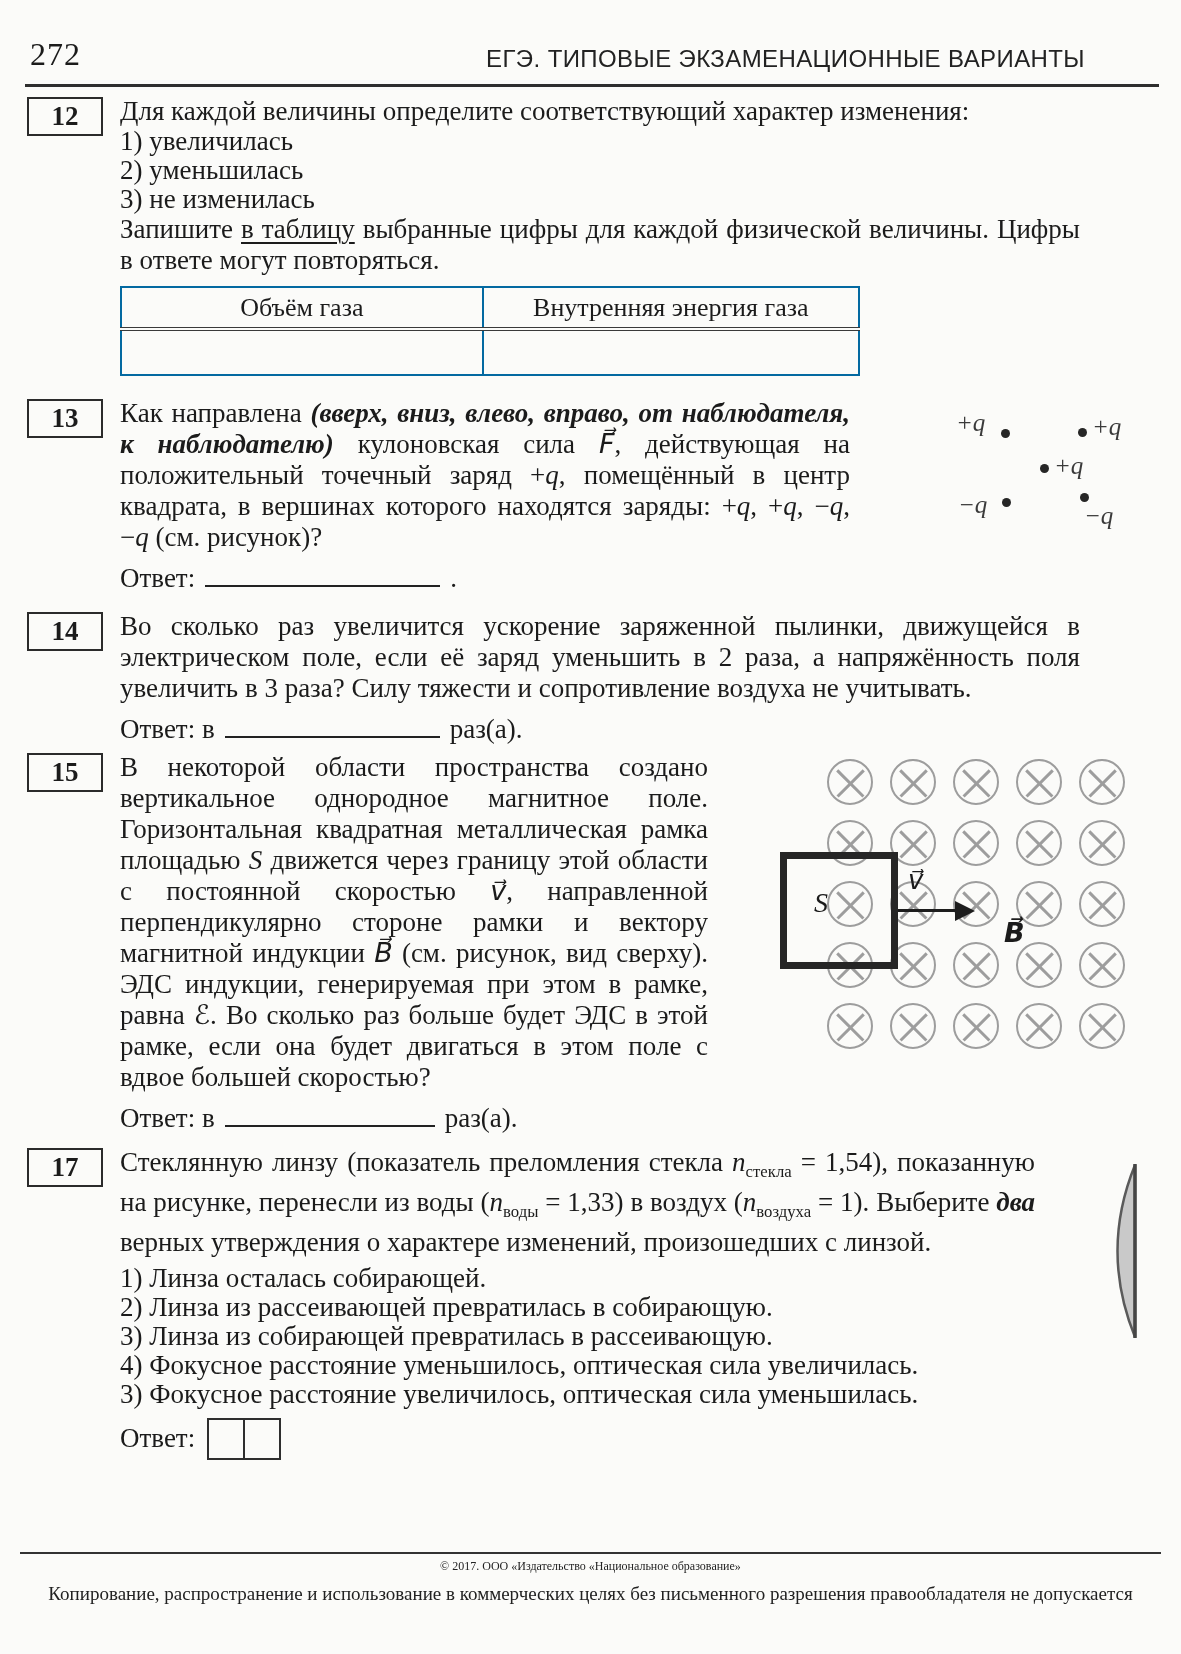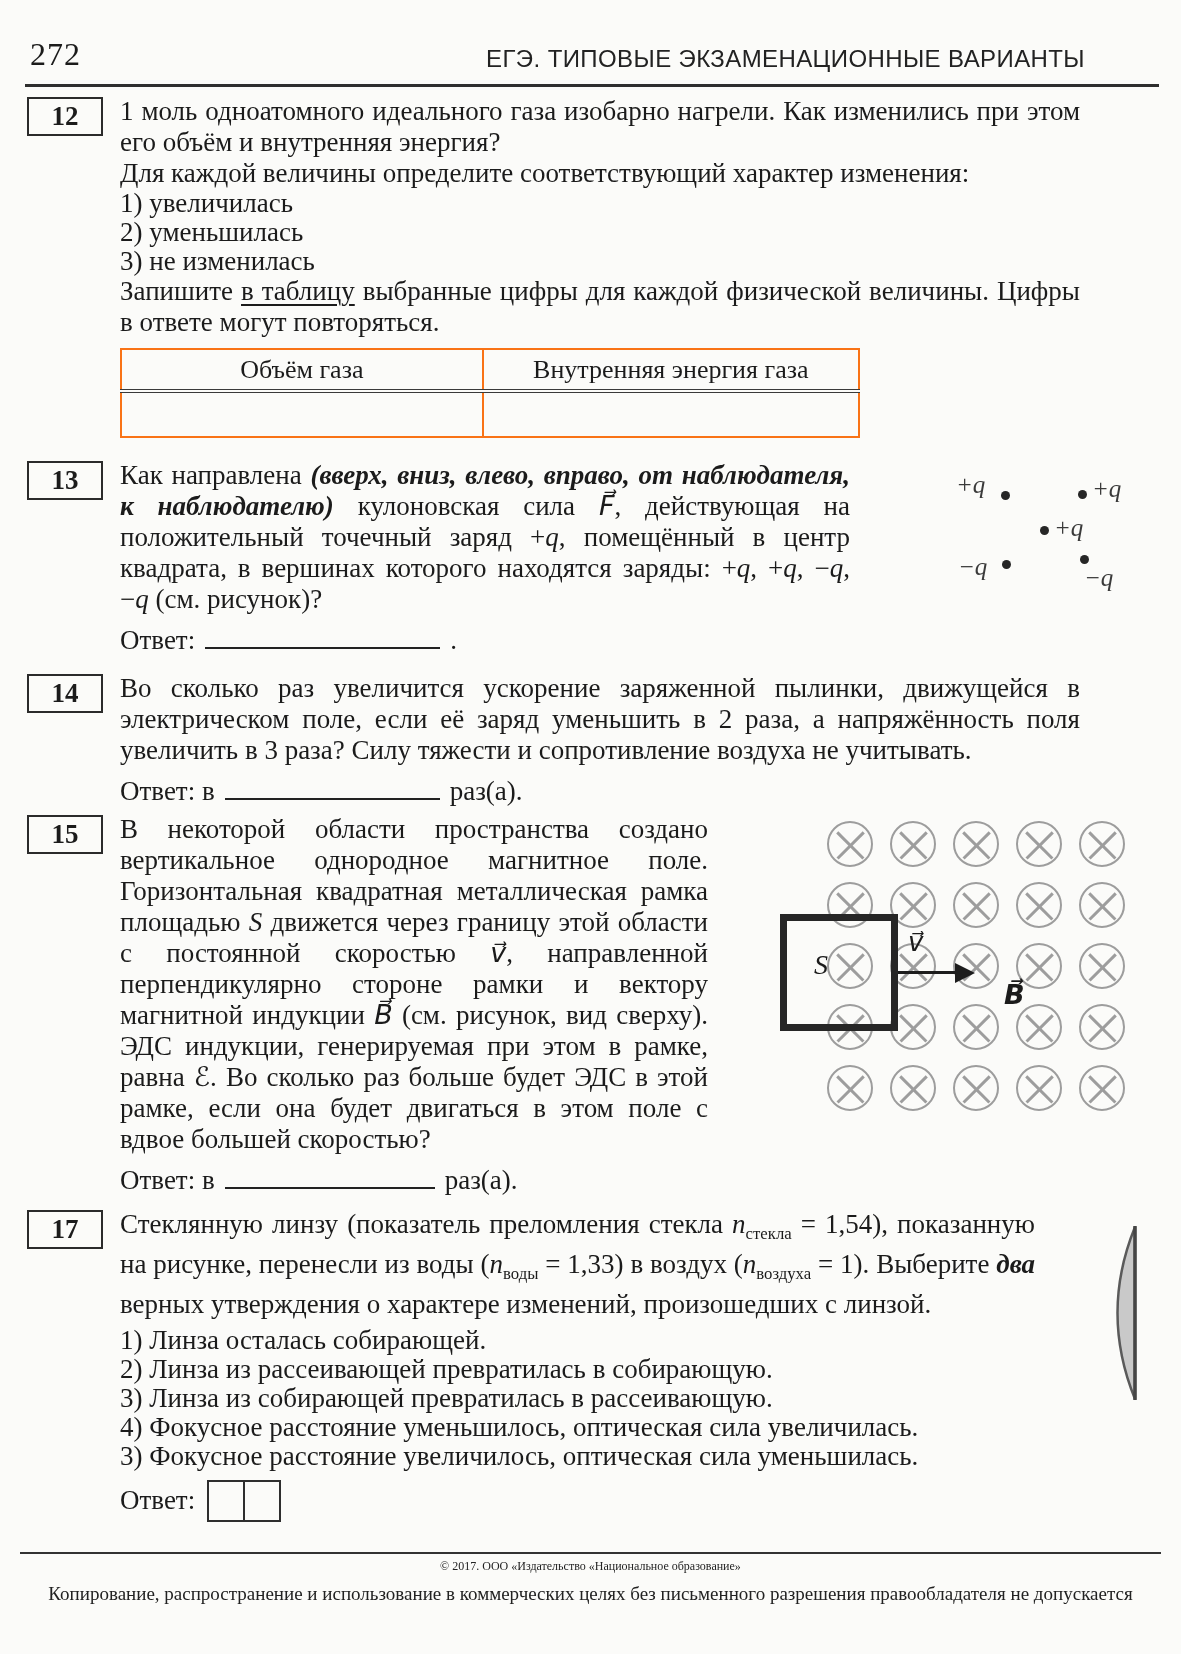--- a/index.html
+++ b/index.html
@@ -28,21 +28,21 @@
   .rt-t {}
   .rt-i { font-style:italic; }
   .rt-bi { font-style:italic; font-weight:bold; }
   .rt-u { text-decoration:underline; text-underline-offset:4px; }
   .rt-sub { font-size:.62em; font-style:normal; vertical-align:-0.35em; letter-spacing:0; }
   .answer-row { margin-top:6px; font-size:27px; line-height:38px; height:38px; white-space:nowrap; }
   .blank { display:inline-block; border-bottom:2px solid #222; height:24px;
     margin:0 10px; vertical-align:baseline; }
   
   .gas-table { margin-top:10px; border-collapse:collapse; width:740px; }
-  .gas-table th, .gas-table td { border:2px solid #f97316; font-weight:normal;
+  .gas-table th, .gas-table td { border:2px solid #0369a1; font-weight:normal;
     font-size:26px; text-align:center; padding:0; }
   .gas-table th { height:42px; border-bottom:4px double #3a3a3a; }
   .gas-table td { height:46px; }
   
   .p13-figure { position:absolute; left:900px; top:8px; width:260px; height:140px; }
   .charge-dot { position:absolute; width:9px; height:9px; border-radius:50%; background:#262626; }
   .charge-label { position:absolute; font-style:italic; font-size:25px; color:#3a3a3a; line-height:1; }
   
   .p15-figure { position:absolute; left:780px; top:7px; width:400px; height:300px; }
   .flux-grid { position:absolute; left:47px; top:0; display:grid;
@@ -85,21 +85,20 @@
     <span class="page-num">272</span>
     <span class="header-title">ЕГЭ. ТИПОВЫЕ ЭКЗАМЕНАЦИОННЫЕ ВАРИАНТЫ</span>
   </div>
   <div class="top-rule"></div>
 
   <div class="content">
 
     <section class="problem" id="p12">
       <div class="numbox">12</div>
       <div style="width:960px">
-        <p class="ptext">1 моль одноатомного идеального газа изобарно нагрели. Как изменились при этом его объём и внутренняя энергия?</p>
         <p class="ptext">Для каждой величины определите соответствующий характер изменения:</p>
         <div>
             <div class="option-line">1) увеличилась</div>
             <div class="option-line">2) уменьшилась</div>
             <div class="option-line">3) не изменилась</div>
           </div>
         <p class="ptext"><span class="rt-t">Запишите </span><span class="rt-u">в таблицу</span><span class="rt-t"> выбранные цифры для каждой физической величины. Цифры в ответе могут повторяться.</span></p>
         <table class="gas-table">
           <thead>
             <tr>

